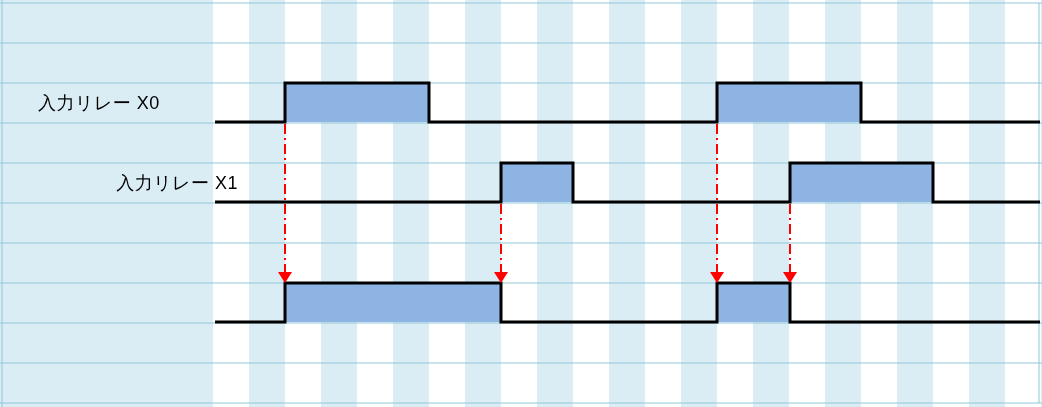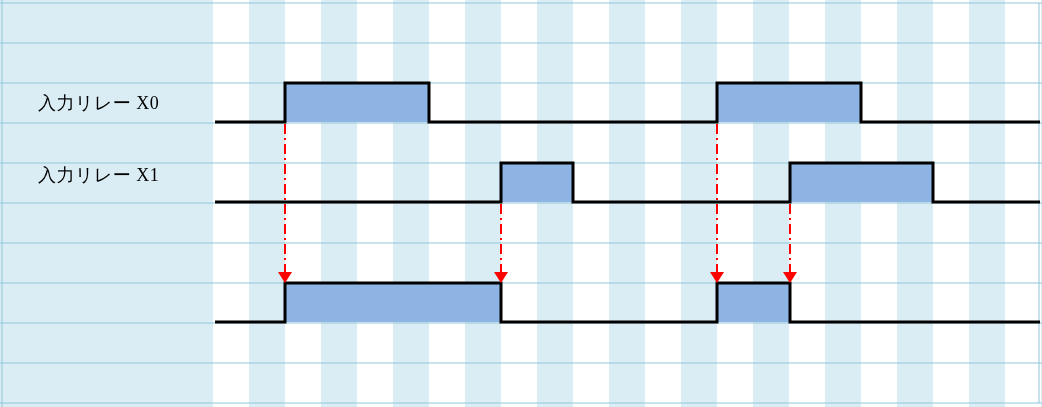--- a/index.html
+++ b/index.html
@@ -1,36 +1,36 @@
 <!DOCTYPE html>
 <html><head>
 <meta charset="utf-8">
 <style>
   html,body{margin:0;padding:0;background:#ffffff;}
   #stage{
     position:relative;
     width:1042px;height:407px;
     overflow:hidden;
     background:#ffffff;
-    font-family:Liberation Serif, serif;
+    font-family:Liberation Sans, sans-serif;
   }
   #tchart{position:absolute;left:0;top:0;}
   .sig-label{
     position:absolute;
     left:38px;
     width:200px;
     height:22px;
     line-height:22px;
     font-size:18px;
     color:#000000;
     white-space:nowrap;
     letter-spacing:0.5px;
   }
   .label-x0{top:92px;}
-  .label-x1{top:164px;}
+  .label-x1{top:172px;text-align:right;}
   .label-y0{top:292px;}
 </style>
 </head>
 <body>
 
 <div id="stage">
   <svg id="tchart" width="1042" height="407" viewBox="0 0 1042 407">
       <rect x="0" y="0" width="1042" height="407" fill="#daedf4"></rect>
       <rect x="213" y="0" width="36" height="407" fill="#ffffff"></rect>
       <rect x="285" y="0" width="36" height="407" fill="#ffffff"></rect>

